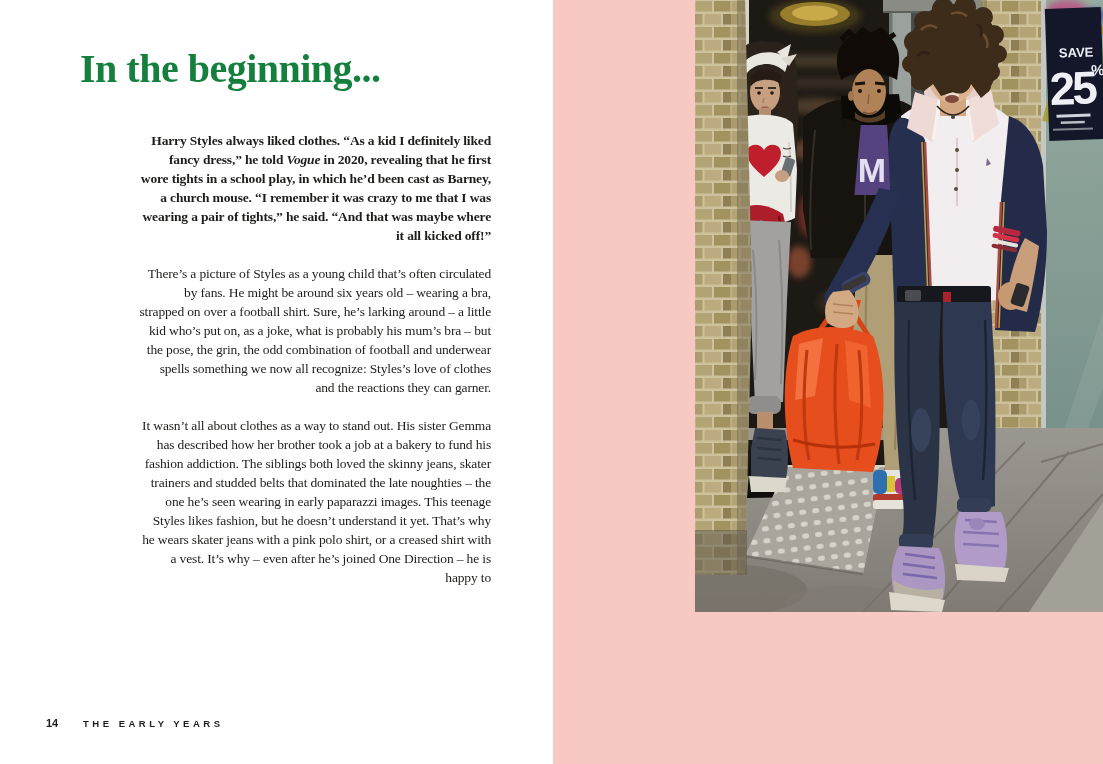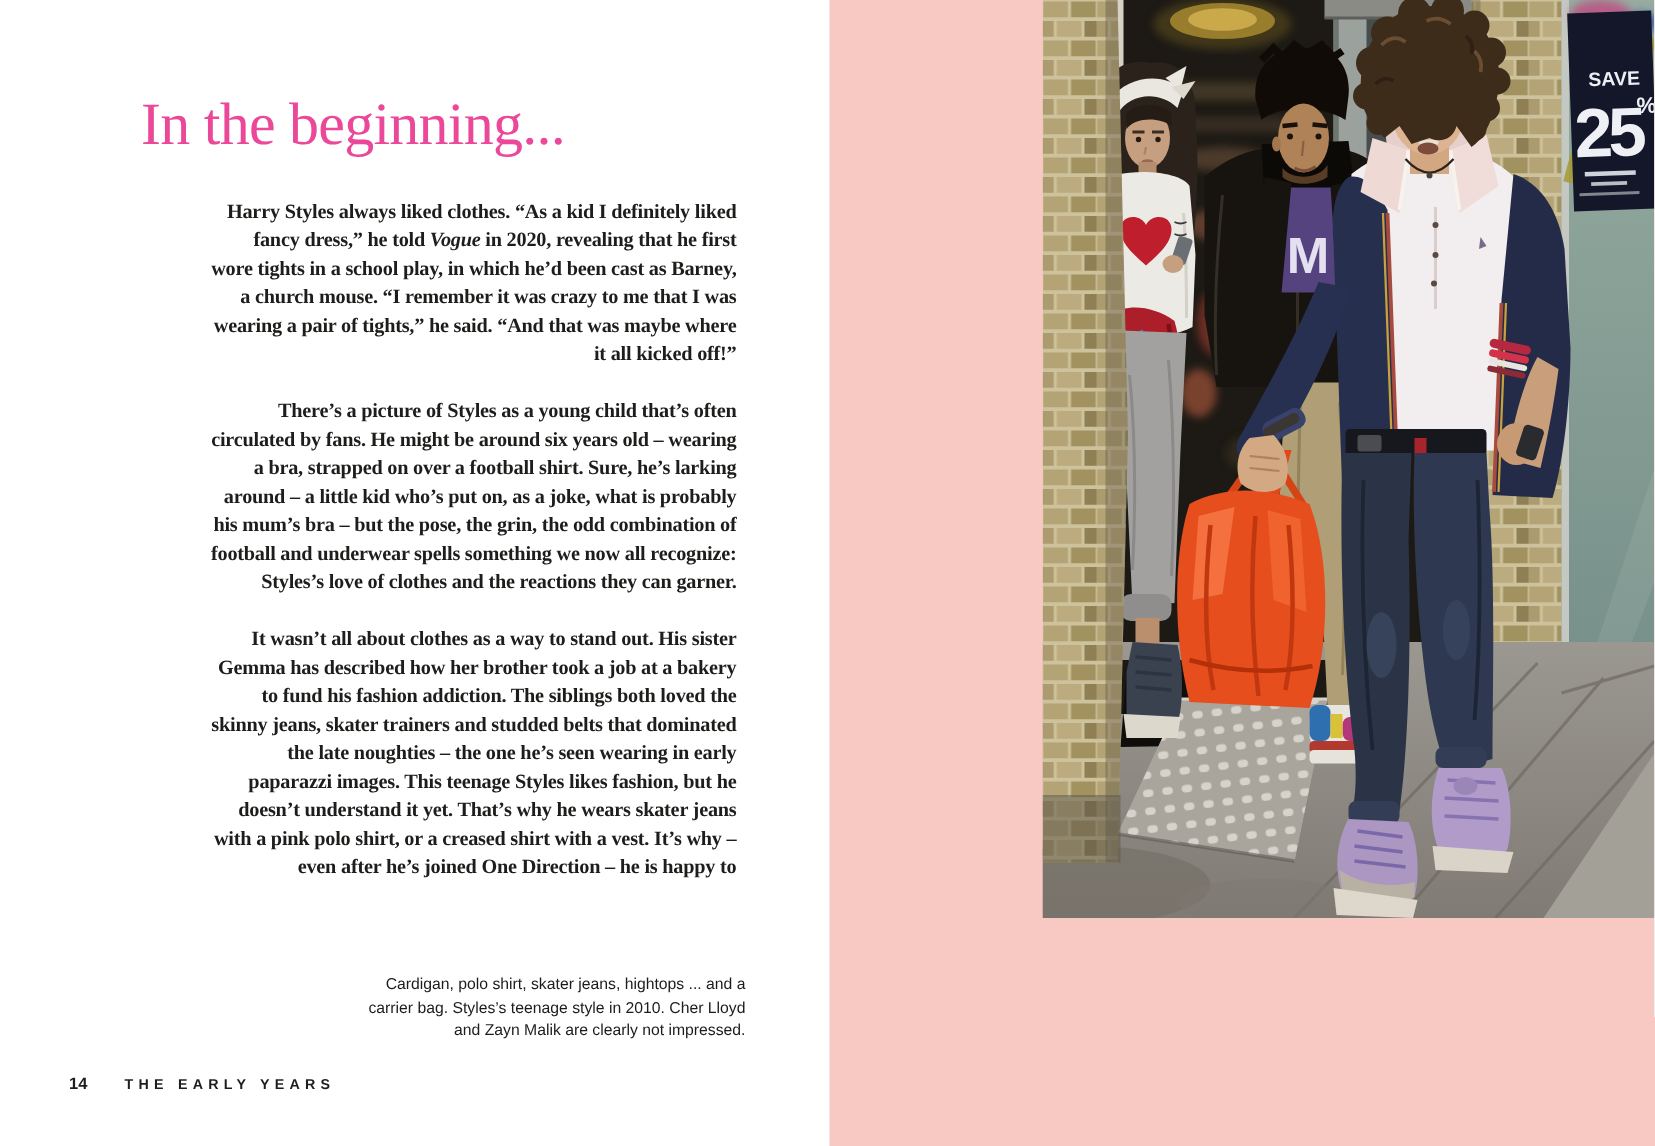--- a/index.html
+++ b/index.html
@@ -1,24 +1,24 @@
 <!DOCTYPE html>
 <html><head>
 <meta charset="utf-8">
 <style>
   html,body{margin:0;padding:0;background:#e8e8e8;}
   .spread{position:relative;width:1103px;height:764px;background:#ffffff;overflow:hidden;
           font-family:"Liberation Serif",serif;color:#1d1d1b;}
   
   .left-page{position:absolute;left:0;top:0;width:553px;height:764px;background:#ffffff;}
-  .chapter-title{position:absolute;left:77px;top:44px;margin:17px;font-weight:normal;
-                 font-size:40px;line-height:1.1;letter-spacing:-0.5px;color:#ec4899;}
+  .chapter-title{position:absolute;left:77px;top:44px;margin:3px;font-weight:bold;
+                 font-size:40px;line-height:1.1;letter-spacing:-0.5px;color:#15803d;}
   .body-copy{position:absolute;left:139px;top:131px;width:352px;
              font-size:13.5px;line-height:19px;letter-spacing:-0.15px;text-align:right;}
-  .body-copy p{margin:0 0 19px 0;font-weight:bold;}
+  .body-copy p{margin:0 0 19px 0;}
   .body-copy p.lead{font-weight:bold;}
   .photo-caption{position:absolute;left:243px;top:649px;width:254px;margin:0;
                  font-family:"Liberation Sans",sans-serif;font-size:10.5px;line-height:15.5px;
                  text-align:right;color:#1c1c1c;}
   .page-number{position:absolute;left:46px;top:717px;font-family:"Liberation Sans",sans-serif;
                font-size:11px;font-weight:bold;color:#1d1d1b;}
   .running-footer{position:absolute;left:83px;top:718px;font-family:"Liberation Sans",sans-serif;
                   font-size:9.5px;font-weight:bold;letter-spacing:3.5px;color:#1d1d1b;}
   
   .right-page{position:absolute;left:553px;top:0;width:550px;height:764px;background:#f7c9c2;}
@@ -32,21 +32,20 @@
 
   <section class="left-page">
     <h1 class="chapter-title">In the beginning...</h1>
 
     <div class="body-copy">
       <p class="lead"><span>Harry Styles always liked clothes. “As a kid I definitely liked fancy dress,” he told </span><em>Vogue</em><span> in 2020, revealing that he first wore tights in a school play, in which he’d been cast as Barney, a church mouse. “I remember it was crazy to me that I was wearing a pair of tights,” he said. “And that was maybe where it all kicked off!”</span></p>
       <p>There’s a picture of Styles as a young child that’s often circulated by fans. He might be around six years old – wearing a bra, strapped on over a football shirt. Sure, he’s larking around – a little kid who’s put on, as a joke, what is probably his mum’s bra – but the pose, the grin, the odd combination of football and underwear spells something we now all recognize: Styles’s love of clothes and the reactions they can garner.</p>
       <p>It wasn’t all about clothes as a way to stand out. His sister Gemma has described how her brother took a job at a bakery to fund his fashion addiction. The siblings both loved the skinny jeans, skater trainers and studded belts that dominated the late noughties – the one he’s seen wearing in early paparazzi images. This teenage Styles likes fashion, but he doesn’t understand it yet. That’s why he wears skater jeans with a pink polo shirt, or a creased shirt with a vest. It’s why – even after he’s joined One Direction – he is happy to</p>
     </div>
 
-    <p class="photo-caption">Cardigan, polo shirt, skater jeans, hightops ... and a carrier bag. Styles’s teenage style in 2010. Cher Lloyd and Zayn Malik are clearly not impressed.</p>
 
     <span class="page-number">14</span>
     <span class="running-footer">THE EARLY YEARS</span>
   </section>
 
   <section class="right-page">
     <div class="photo-frame">
       <svg width="408" height="612" viewBox="0 0 408 612" xmlns="http://www.w3.org/2000/svg">
         <defs>
           <pattern id="bricks" width="36" height="26" patternUnits="userSpaceOnUse">

